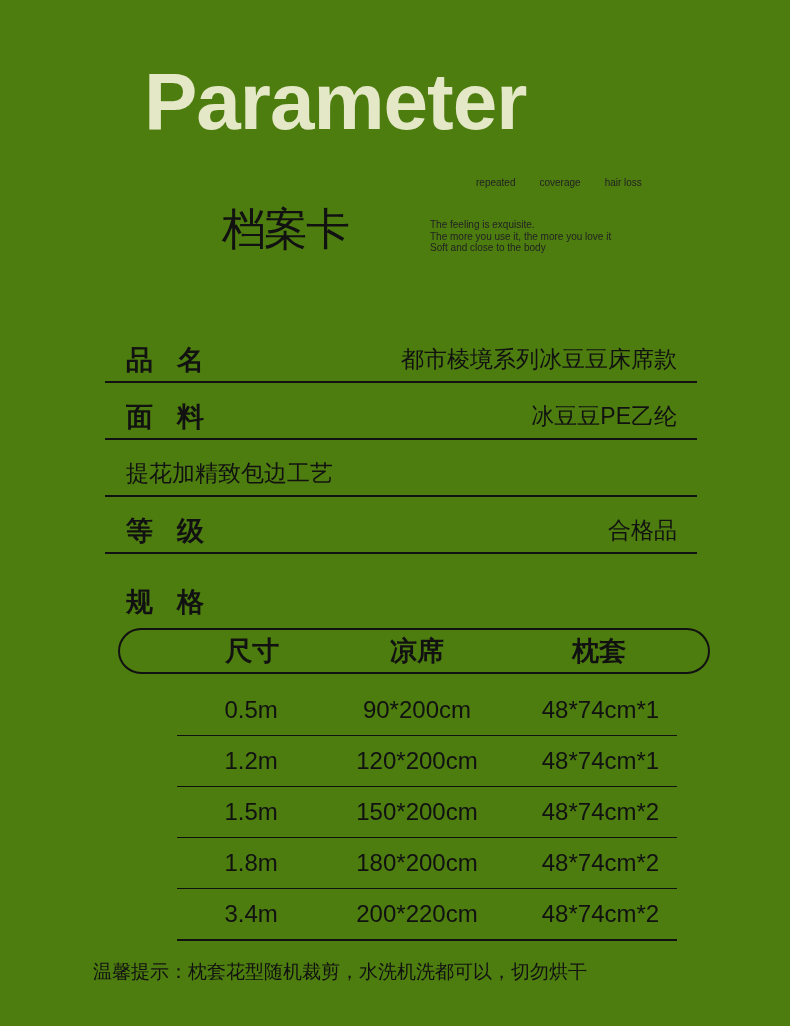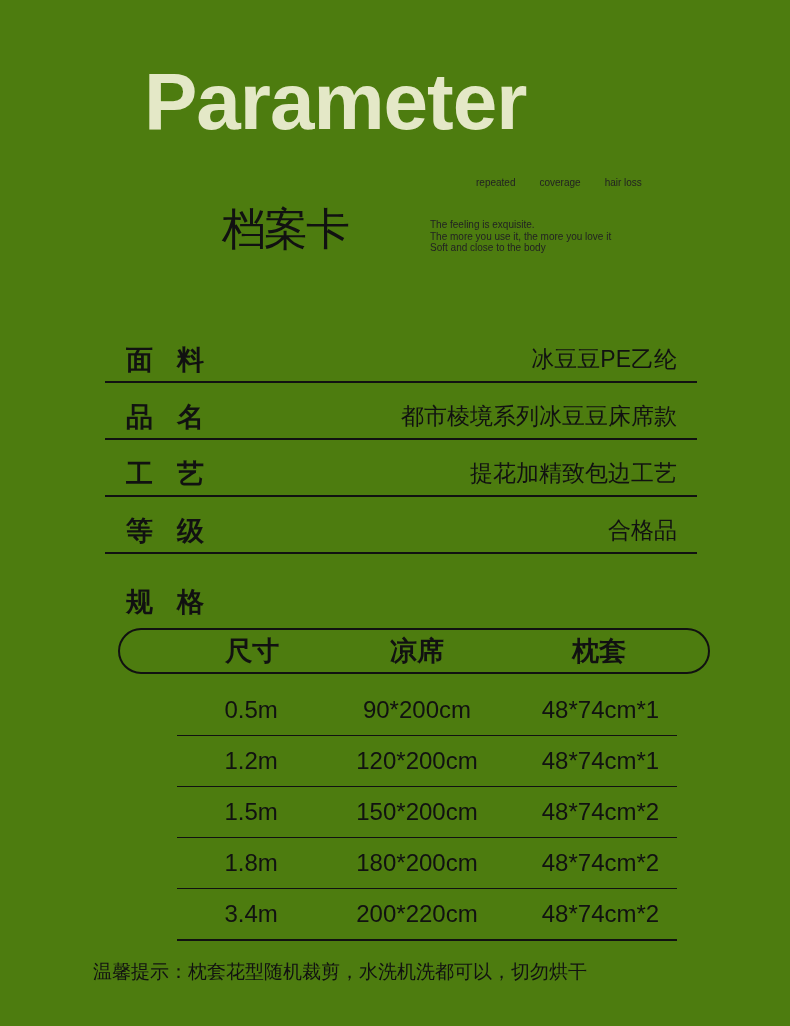--- a/index.html
+++ b/index.html
@@ -99,29 +99,28 @@
   </div>
 
   <div class="tagline">
     <div>The feeling is exquisite.</div>
     <div>The more you use it, the more you love it</div>
     <div>Soft and close to the body</div>
   </div>
 
   <div class="specs">
     <div class="spec-row">
+      <span class="spec-label">品名</span>
+      <span class="spec-value">都市棱境系列冰豆豆床席款</span>
+    </div>
+    <div class="spec-row">
       <span class="spec-label">面料</span>
       <span class="spec-value">冰豆豆PE乙纶</span>
     </div>
     <div class="spec-row">
-      <span class="spec-label">品名</span>
-      <span class="spec-value">都市棱境系列冰豆豆床席款</span>
-    </div>
-    <div class="spec-row">
-      <span class="spec-label">工艺</span>
       <span class="spec-value">提花加精致包边工艺</span>
     </div>
     <div class="spec-row">
       <span class="spec-label">等级</span>
       <span class="spec-value">合格品</span>
     </div>
   </div>
 
   <div class="size-heading">规格</div>
 

